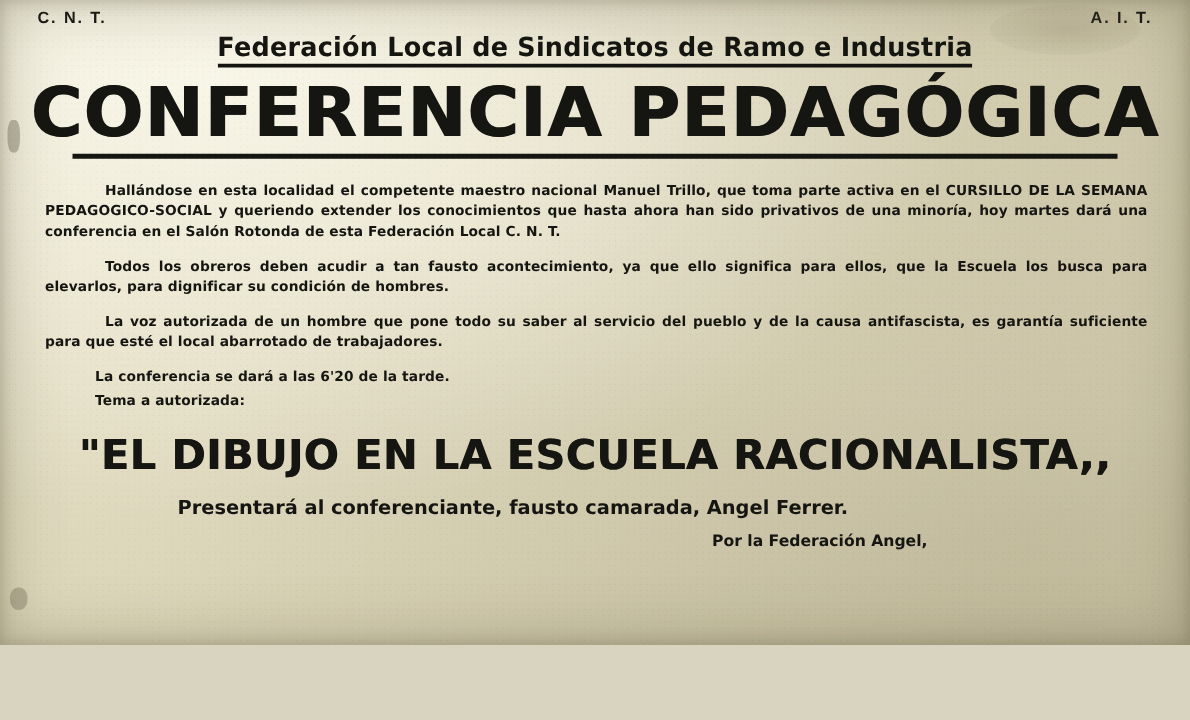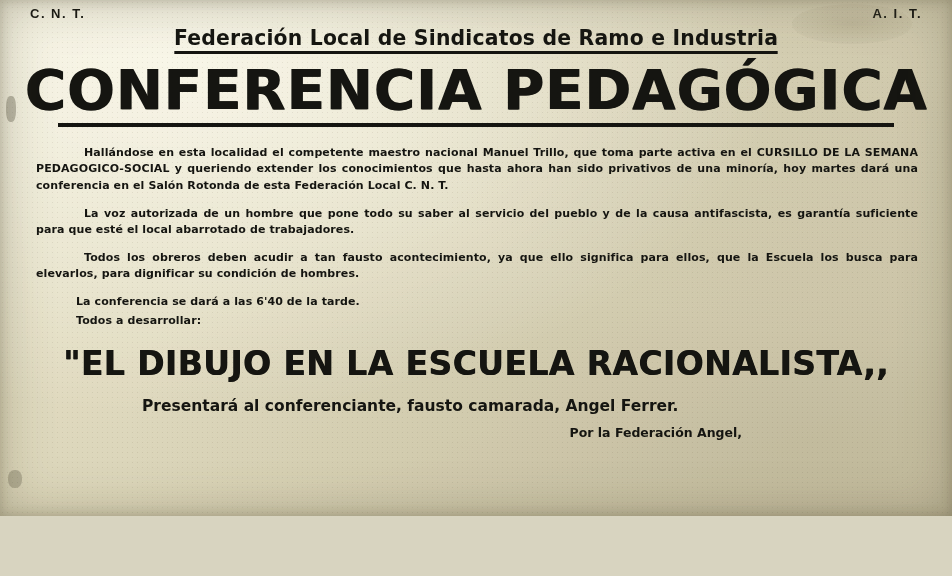--- a/index.html
+++ b/index.html
@@ -164,24 +164,24 @@
 
   <div class="org-line">
     <span class="underlined">Federación Local de Sindicatos de Ramo e Industria</span>
   </div>
 
   <div class="main-title">CONFERENCIA PEDAGÓGICA</div>
   <div class="title-rule"></div>
 
   <div class="body-text">
     <p>Hallándose en esta localidad el competente maestro nacional Manuel Trillo, que toma parte activa en el CURSILLO DE LA SEMANA PEDAGOGICO-SOCIAL y queriendo extender los conocimientos que hasta ahora han sido privativos de una minoría, hoy martes dará una conferencia en el Salón Rotonda de esta Federación Local C. N. T.</p>
+    <p>Todos los obreros deben acudir a tan fausto acontecimiento, ya que ello significa para ellos, que la Escuela los busca para elevarlos, para dignificar su condición de hombres.</p>
     <p>La voz autorizada de un hombre que pone todo su saber al servicio del pueblo y de la causa antifascista, es garantía suficiente para que esté el local abarrotado de trabajadores.</p>
-    <p>Todos los obreros deben acudir a tan fausto acontecimiento, ya que ello significa para ellos, que la Escuela los busca para elevarlos, para dignificar su condición de hombres.</p>
-    <p class="tight">La conferencia se dará a las 6'40 de la tarde.</p>
-    <p class="tight last">Todos a desarrollar:</p>
+    <p class="tight">La conferencia se dará a las 6'20 de la tarde.</p>
+    <p class="tight last">Tema a autorizada:</p>
   </div>
 
   <div class="topic-title">"EL DIBUJO EN LA ESCUELA RACIONALISTA,,</div>
 
   <div class="presenter">Presentará al conferenciante, fausto camarada, Angel Ferrer.</div>
 
   <div class="signoff">Por la Federación Angel,</div>
 
   <div class="blot blot-a"></div>
   <div class="blot blot-b"></div>

